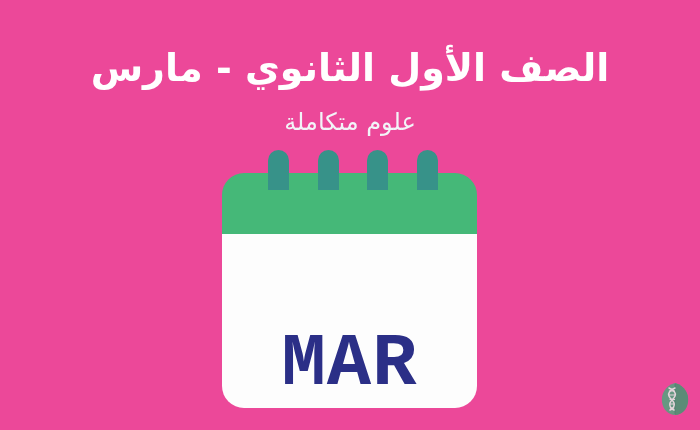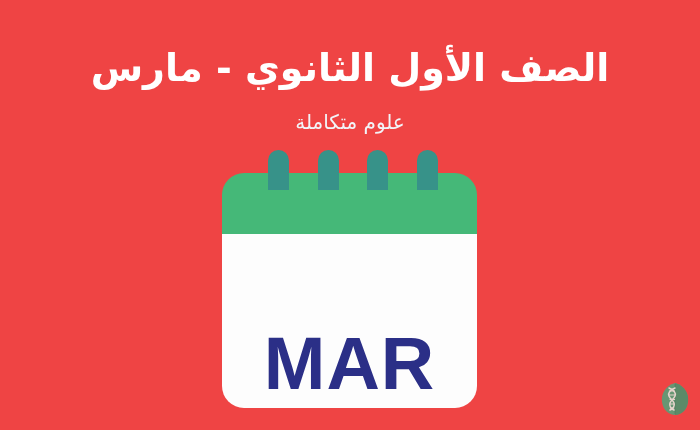--- a/index.html
+++ b/index.html
@@ -9,21 +9,21 @@
   }
   body {
     font-family: "DejaVu Sans", "Liberation Sans", sans-serif;
   }
 
   #canvas {
     position: relative;
     width: 700px;
     height: 430px;
     overflow: hidden;
-    background: #ef4444;
+    background: #ec4899;
   }
 
   
   .header-block {
     position: absolute;
     left: 0;
     top: 0;
     width: 700px;
     text-align: center;
   }
@@ -48,21 +48,21 @@
   .subtitle {
     position: absolute;
     left: 0;
     top: 108px;
     width: 700px;
     text-align: center;
     direction: rtl;
     unicode-bidi: bidi-override;
     color: #f2f4f8;
     font-family: "DejaVu Sans", "Liberation Sans", sans-serif;
-    font-size: 20px;
+    font-size: 24px;
     font-weight: 400;
     line-height: 28px;
     white-space: nowrap;
   }
 
   
   .calendar {
     position: absolute;
     left: 222px;
     top: 173px;
@@ -111,21 +111,21 @@
   .ring.r3 { left: 145px; }
   .ring.r4 { left: 195px; }
 
   .cal-month {
     position: absolute;
     left: 0;
     top: 93px;
     width: 255px;
     text-align: center;
     color: #2b2f87;
-    font-family: Liberation Sans, sans-serif;
+    font-family: Liberation Mono, monospace;
     font-size: 74px;
     font-weight: 700;
     line-height: 74px;
     letter-spacing: 1px;
   }
 
   
   .watermark {
     position: absolute;
     left: 565px;

